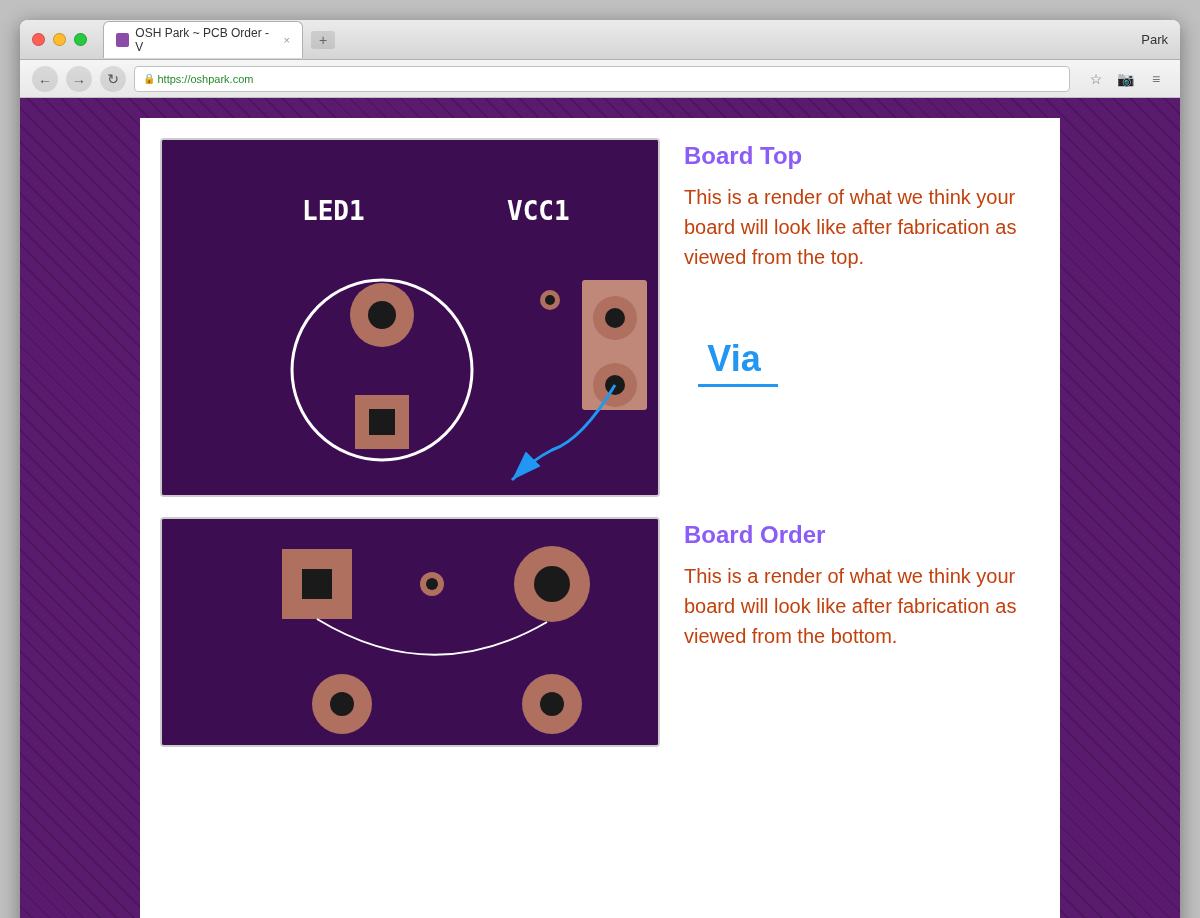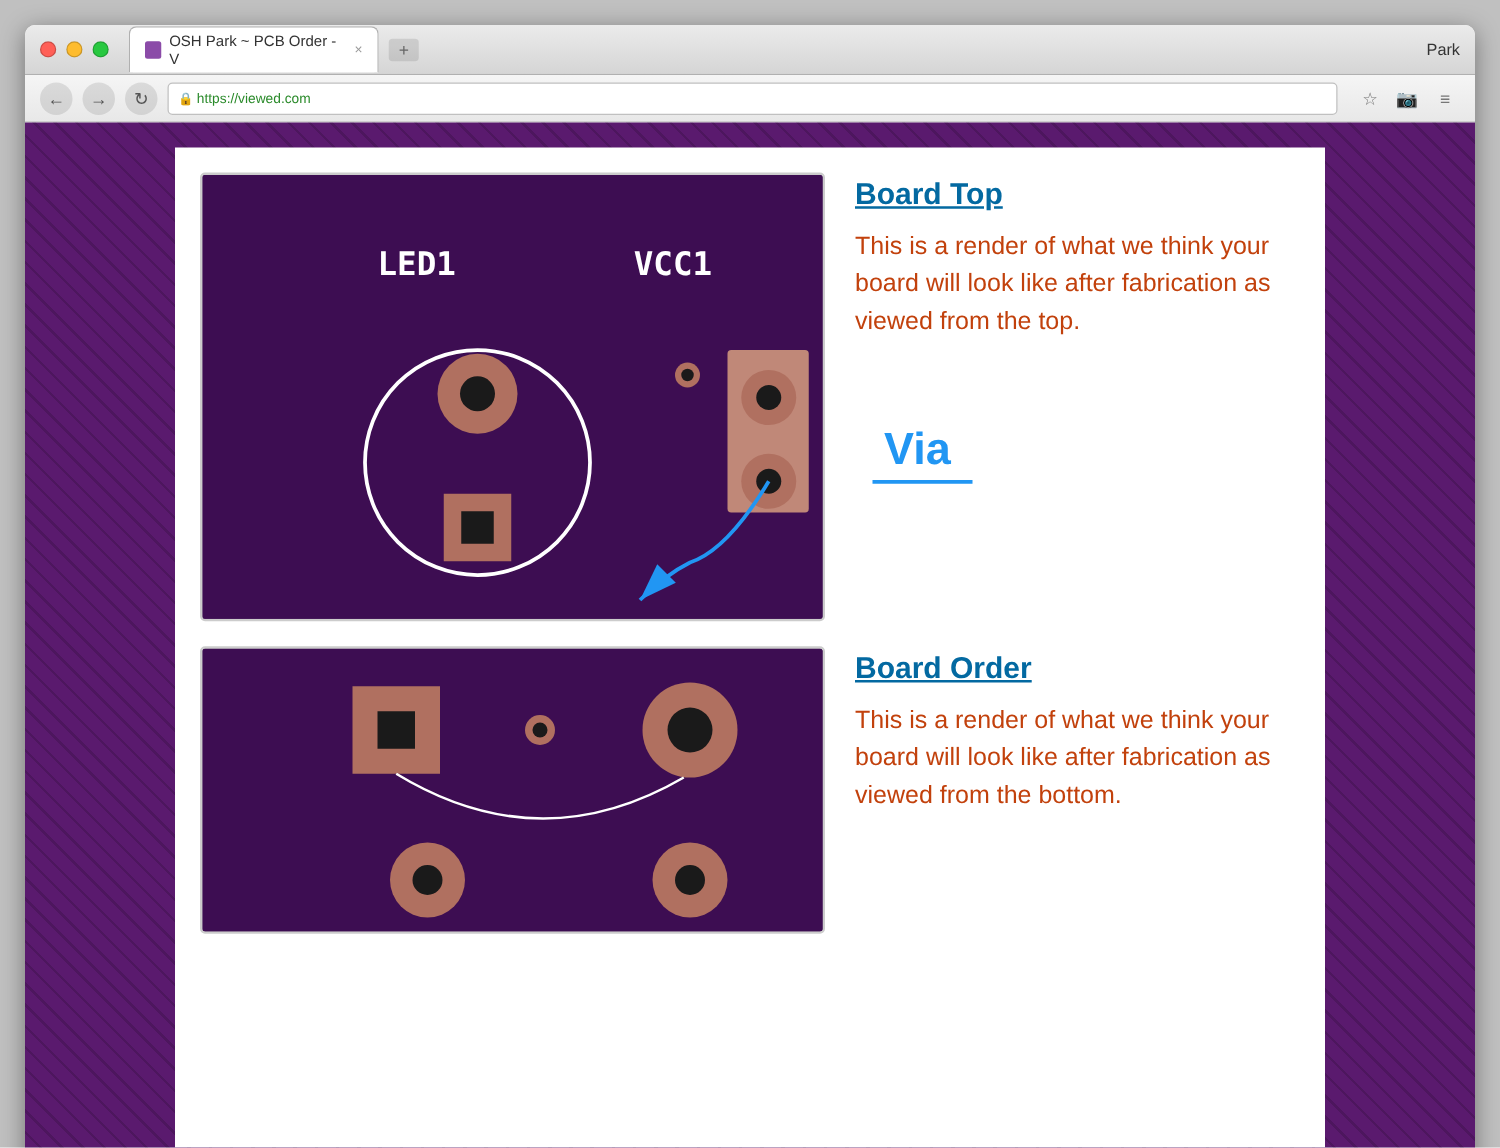--- a/index.html
+++ b/index.html
@@ -214,23 +214,22 @@
     }
 
     .board-info {
       flex: 1;
       padding-top: 4px;
     }
 
     .board-title {
       font-size: 24px;
       font-weight: bold;
-      color: #0369a1;
+      color: #8b5cf6;
       margin-bottom: 12px;
-      text-decoration: underline;
     }
 
     .board-description {
       font-size: 20px;
       color: #c2410c;
       line-height: 1.5;
     }
   </style>
 </head>
 <body>
@@ -254,21 +253,21 @@
     <div class="user-name">Park</div>
   </div>
 
   <div class="nav-bar">
     <button class="nav-btn">←</button>
     <button class="nav-btn">→</button>
     <button class="nav-btn">↻</button>
     <div class="address-bar">
       <span class="https-badge">
         <span class="lock-icon">🔒</span>
-        <span>https://viewed.com</span>
+        <span>https://oshpark.com</span>
       </span>
     </div>
     <div class="nav-actions">
       <div class="nav-action-btn">☆</div>
       <div class="nav-action-btn">📷</div>
       <div class="nav-action-btn">≡</div>
     </div>
   </div>
 
   <div class="page-content">

